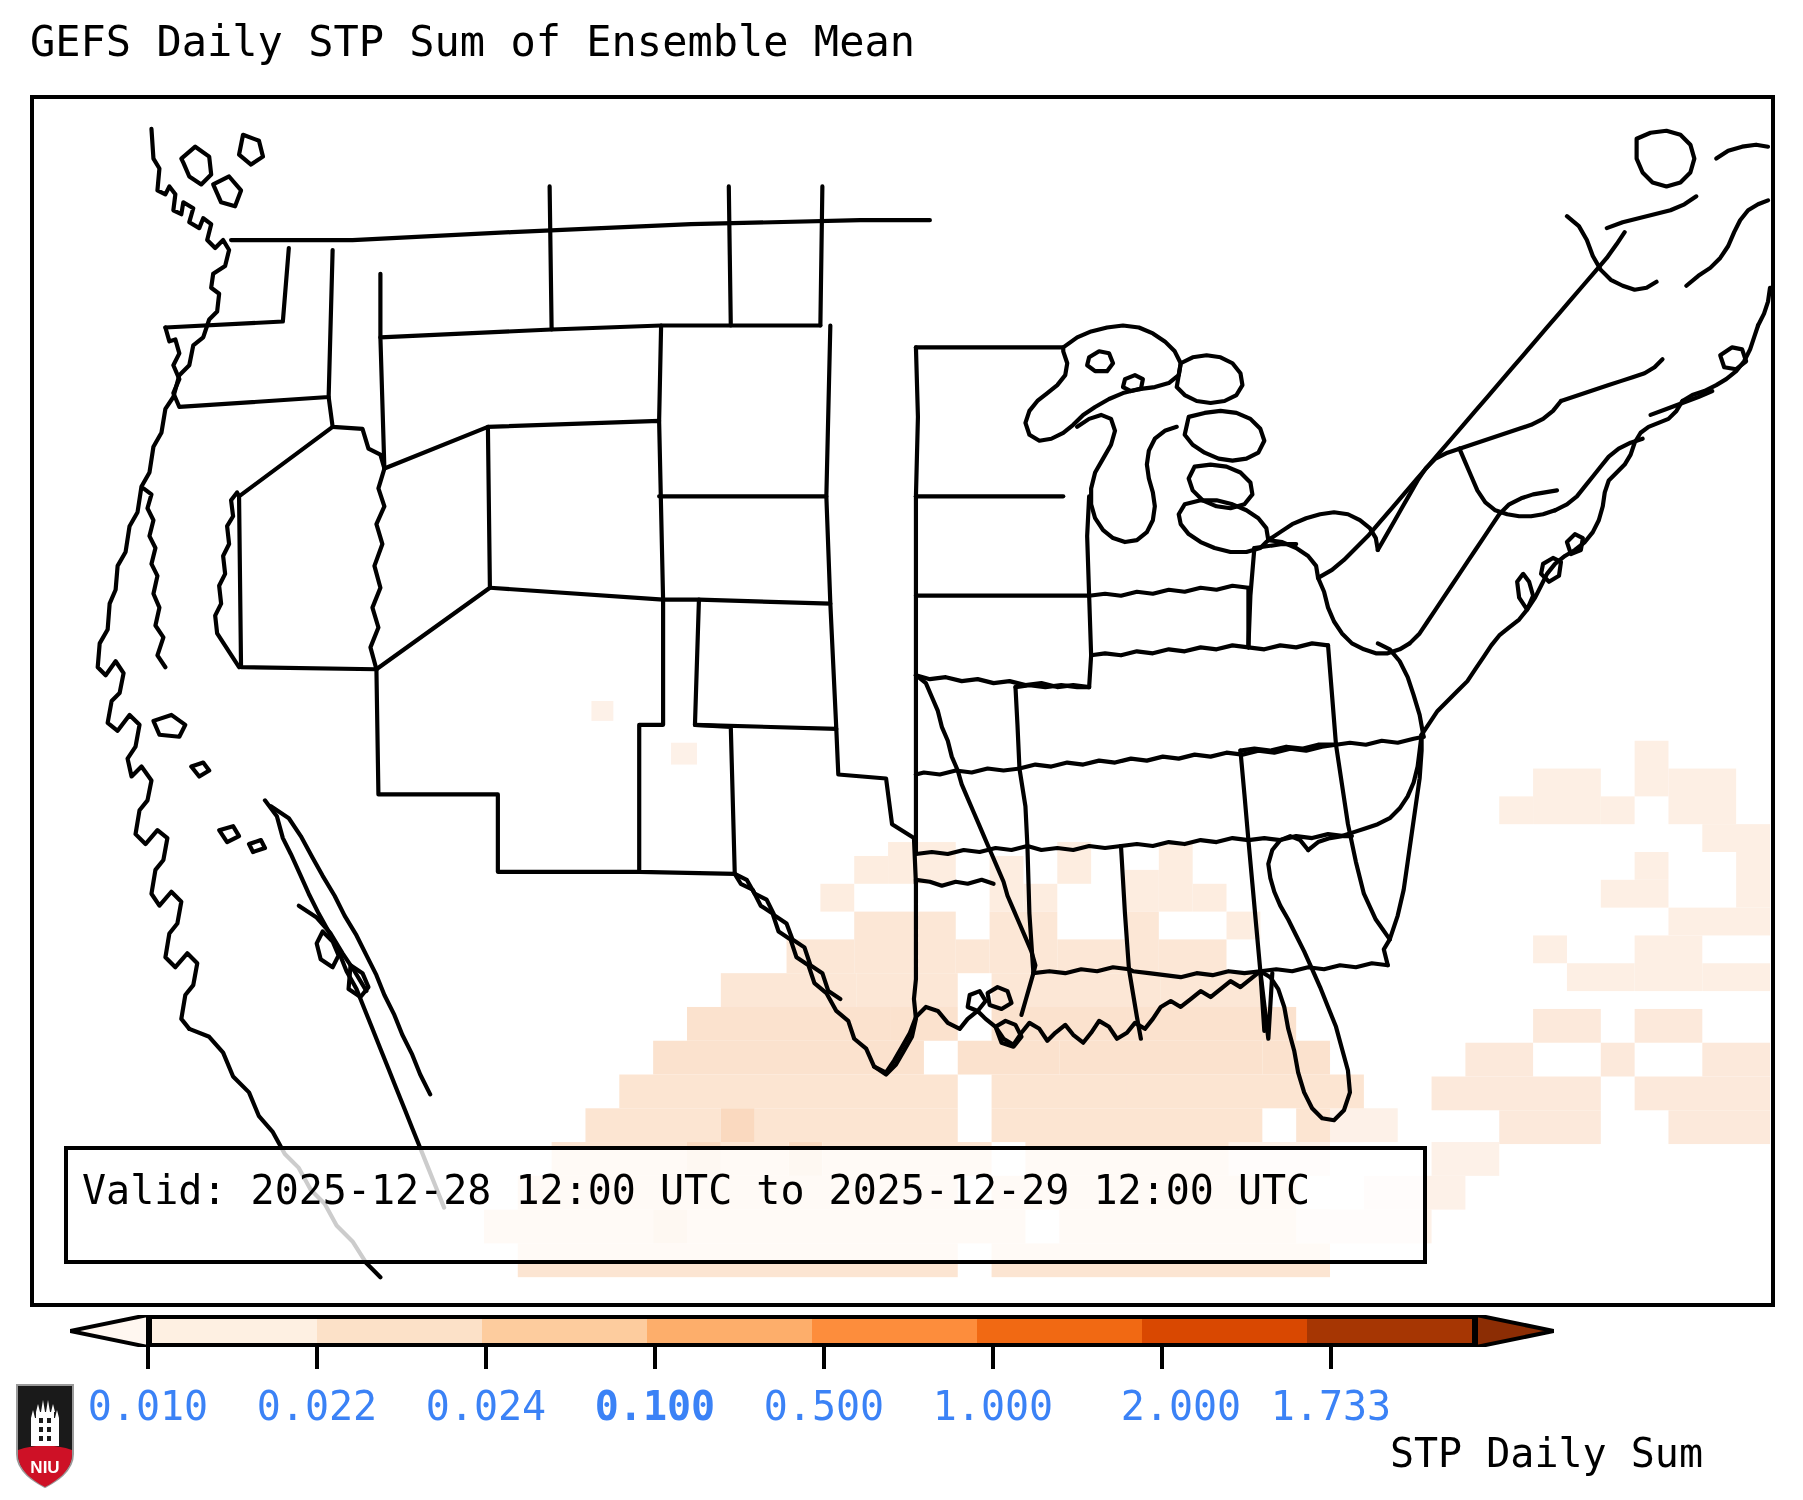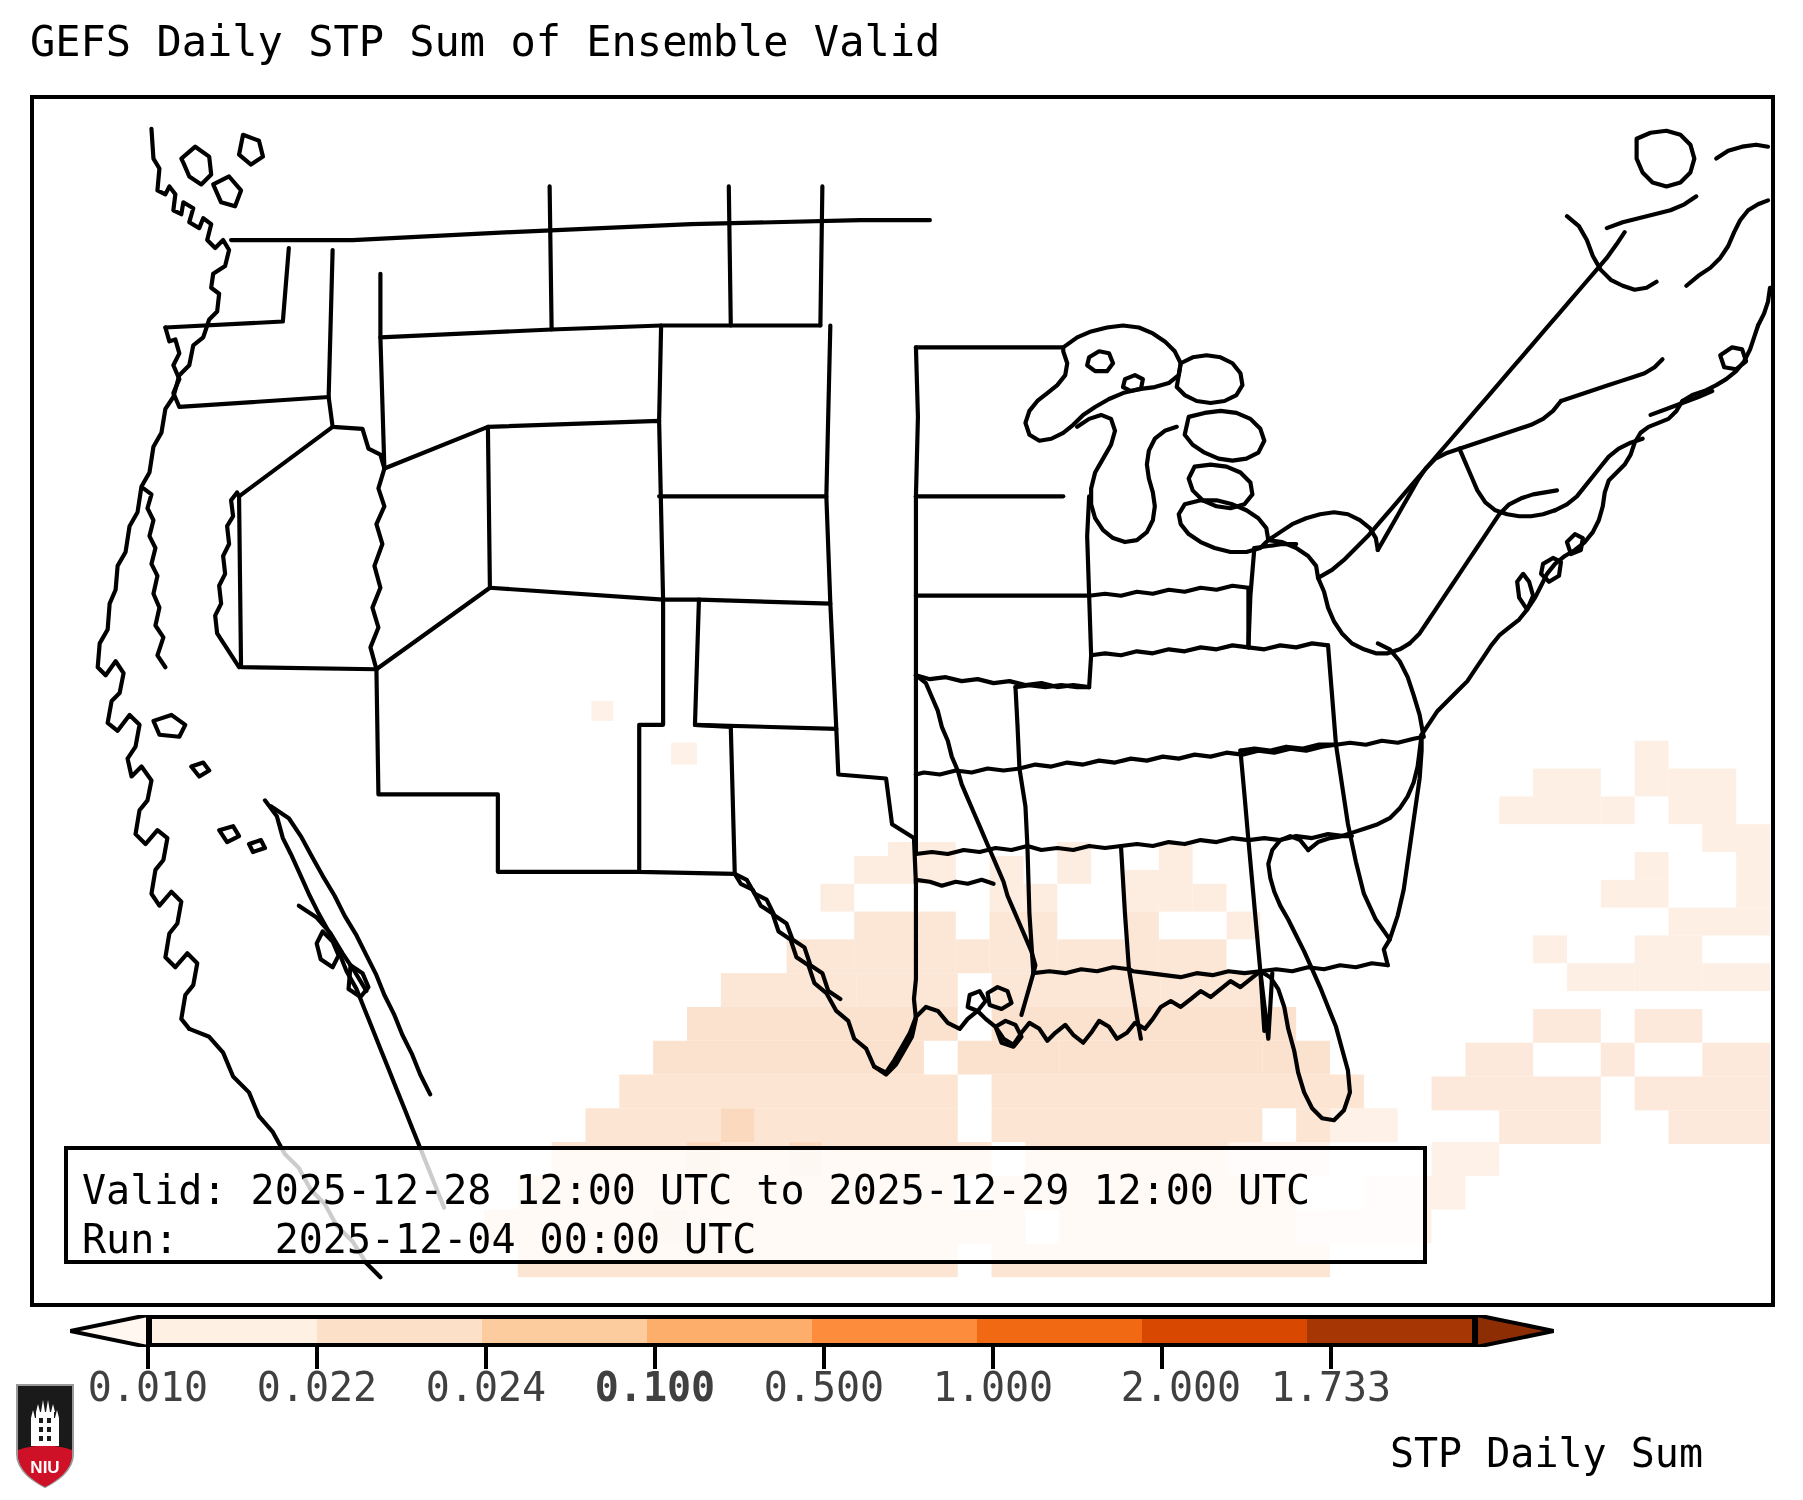--- a/index.html
+++ b/index.html
@@ -20,32 +20,32 @@
   .info-line{font-size:40px;line-height:49px;color:#000;white-space:pre;}
 
   #cbar-wrap{position:absolute;left:0px;top:1300px;width:1803px;height:200px;}
   #cbar-body{position:absolute;left:148px;top:15px;width:1328px;height:32px;
              border:4px solid #000;box-sizing:border-box;display:flex;}
   .cb-seg{height:100%;flex:1 1 auto;}
   .cb-arrow{position:absolute;top:15px;width:78px;height:32px;}
   #cb-arrow-left{left:70px;}
   #cb-arrow-right{left:1476px;}
   .tick{position:absolute;top:47px;width:4px;height:22px;background:#000;}
-  .tlabel{position:absolute;top:64px;font-size:40px;color:#404040;
+  .tlabel{position:absolute;top:83px;font-size:40px;color:#3b82f6;
           transform:translateX(-50%);white-space:nowrap;}
   #cbar-title{position:absolute;left:0;top:130px;width:1803px;text-align:right;
               font-size:40px;color:#000;}
   #cbar-title span{display:inline-block;transform:translateX(-100px);}
 
   #niu-logo{position:absolute;left:14px;top:1382px;width:62px;height:108px;}
 </style>
 </head>
 <body>
 
-<div id="title">GEFS Daily STP Sum of Ensemble Valid</div>
+<div id="title">GEFS Daily STP Sum of Ensemble Mean</div>
 
 <div id="map-frame">
   <svg id="map-svg" viewBox="0 0 1745 1212" preserveAspectRatio="none">
     <defs>
       <clipPath id="frameClip">
           <rect x="0" y="0" width="1745" height="1212"></rect>
         </clipPath>
     </defs>
 
     <g clip-path="url(#frameClip)">
@@ -375,21 +375,20 @@
         <path d="M1100,876 L1104,900 L1108,924 L1112,946"></path>
         <path d="M1232,878 L1236,912 L1240,946 L1244,880"></path>
         <path d="M1232,878 L1234,908 L1236,938"></path>
       </g>
     </g>
   </svg>
 </div>
 
 <div id="info-box">
   <div class="info-line">Valid: 2025-12-28 12:00 UTC to 2025-12-29 12:00 UTC</div>
-  <div class="info-line">Run:    2025-12-04 00:00 UTC</div>
 </div>
 
 <div id="cbar-wrap">
 
   <svg id="cb-arrow-left" class="cb-arrow" viewBox="0 0 78 32" preserveAspectRatio="none">
     <polygon points="0,16 78,0 78,32" fill="#FFF7F0" stroke="#000" stroke-width="4" stroke-linejoin="round"></polygon>
   </svg>
 
   <div id="cbar-body">
       <div class="cb-seg" style="background: rgb(254, 240, 226);"></div>

